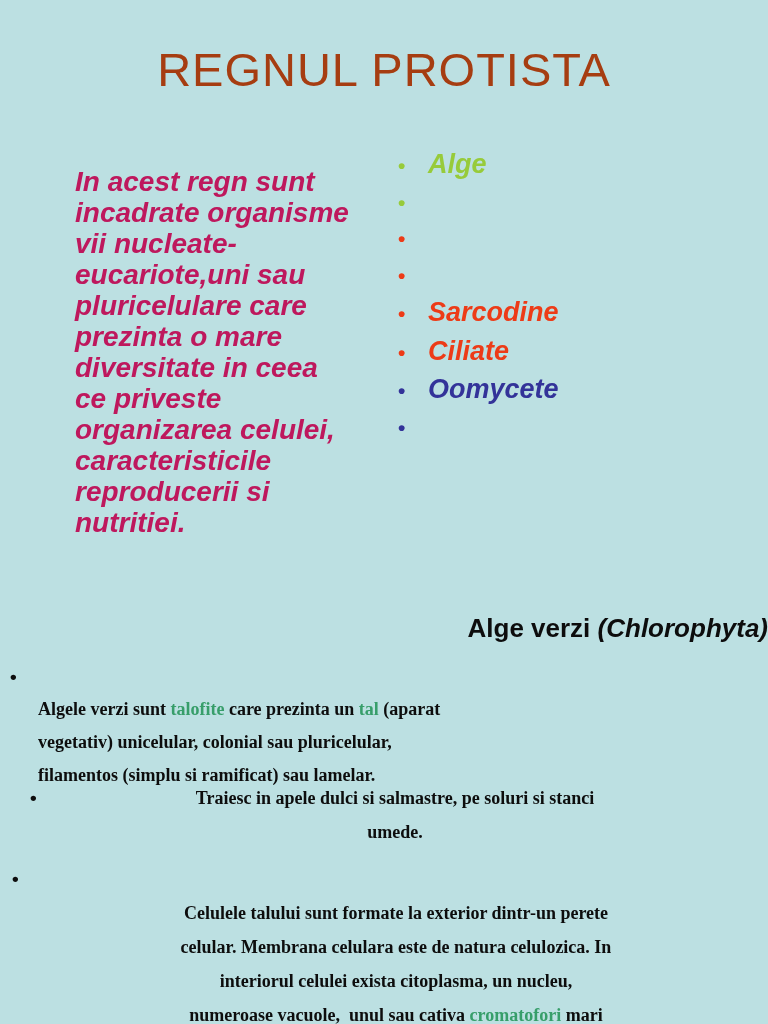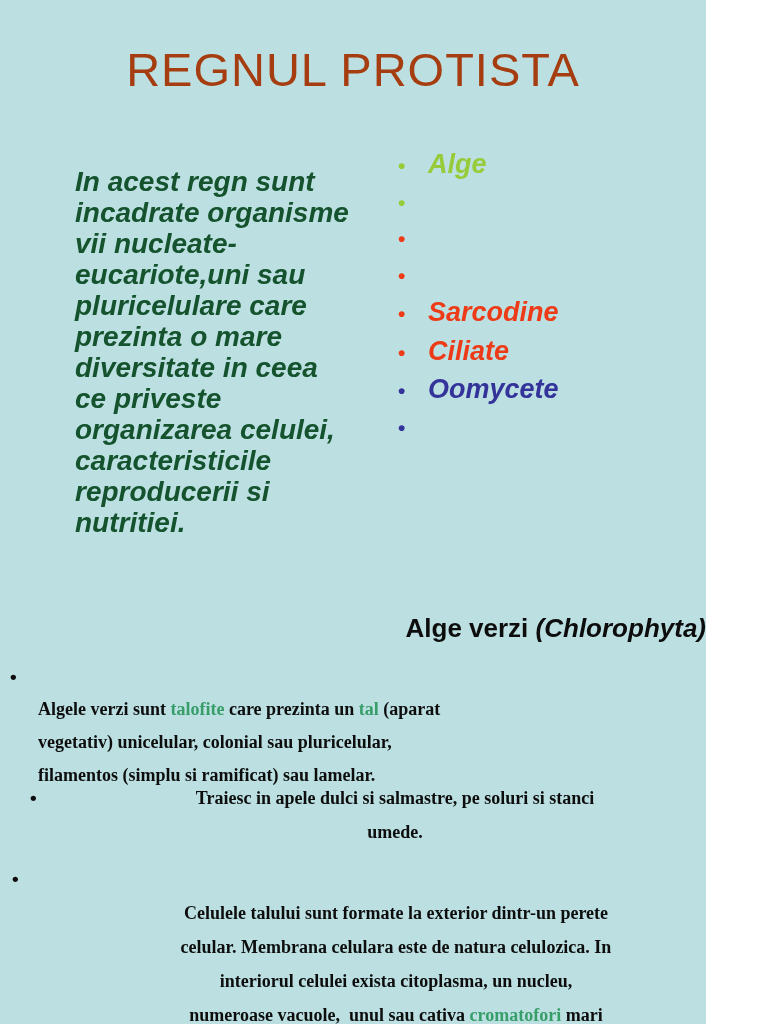--- a/index.html
+++ b/index.html
@@ -1,18 +1,18 @@
 <!DOCTYPE html>
 <html><head>
 <meta charset="utf-8">
 <style>
   html,body{margin:0;padding:0;}
   .slide{
     position:relative;
-    width:706px;height:1024px;
+    width:768px;height:1024px;
     overflow:hidden;
     font-family:"Liberation Sans",sans-serif;
   }
   .title{
     position:absolute;top:44px;left:0;width:100%;
     margin:0;text-align:center;
     font-size:47px;font-weight:400;letter-spacing:1px;
     line-height:1.1;
   }
   .intro{
@@ -55,21 +55,21 @@
   .p3 .bullet{width:26px;line-height:34px;}
   .p3 .ptext{text-align:center;line-height:34px;}
 </style>
 </head>
 <body>
 
 <div class="slide" style="background-color: rgb(188, 224, 226);">
 
   <h1 class="title" style="color: rgb(166, 61, 17);">REGNUL PROTISTA</h1>
 
-  <div class="intro" style="color: #14532d;">In acest regn sunt
+  <div class="intro" style="color: #be185d;">In acest regn sunt
 incadrate organisme
 vii nucleate-
 eucariote,uni sau
 pluricelulare care
 prezinta o mare
 diversitate in ceea
 ce priveste
 organizarea celulei,
 caracteristicile
 reproducerii si

